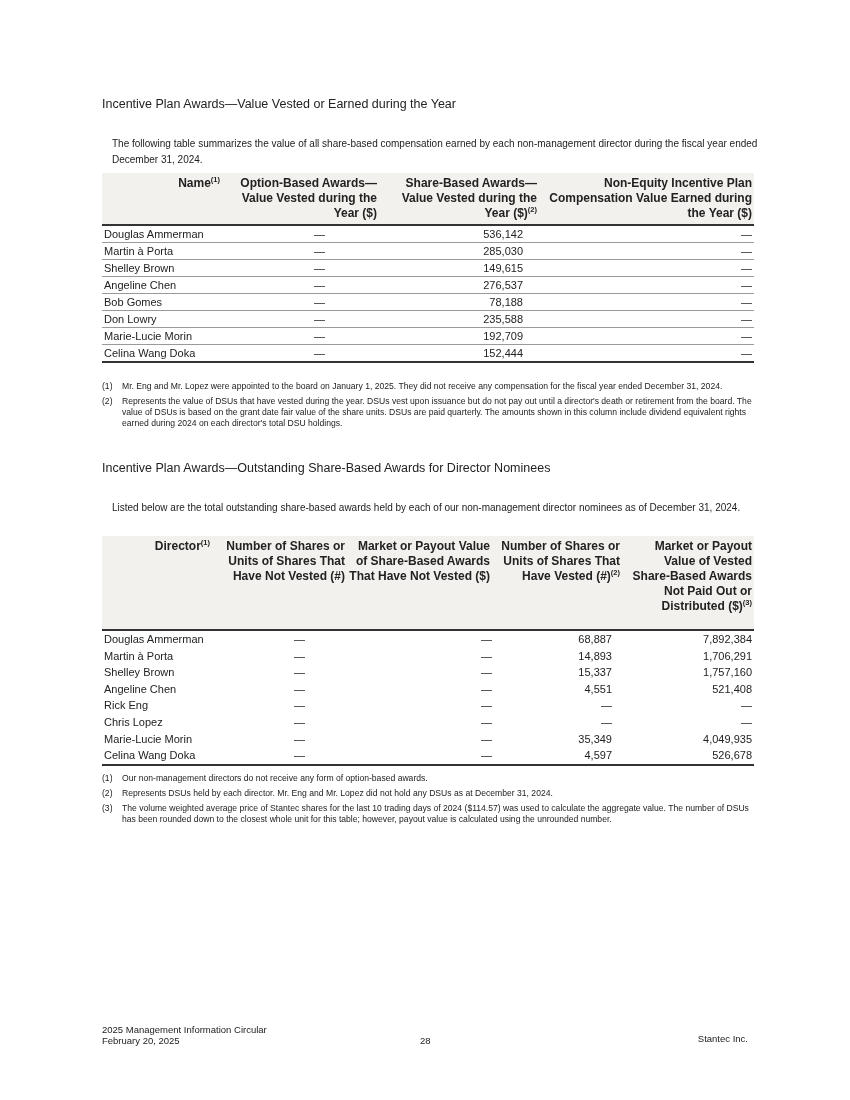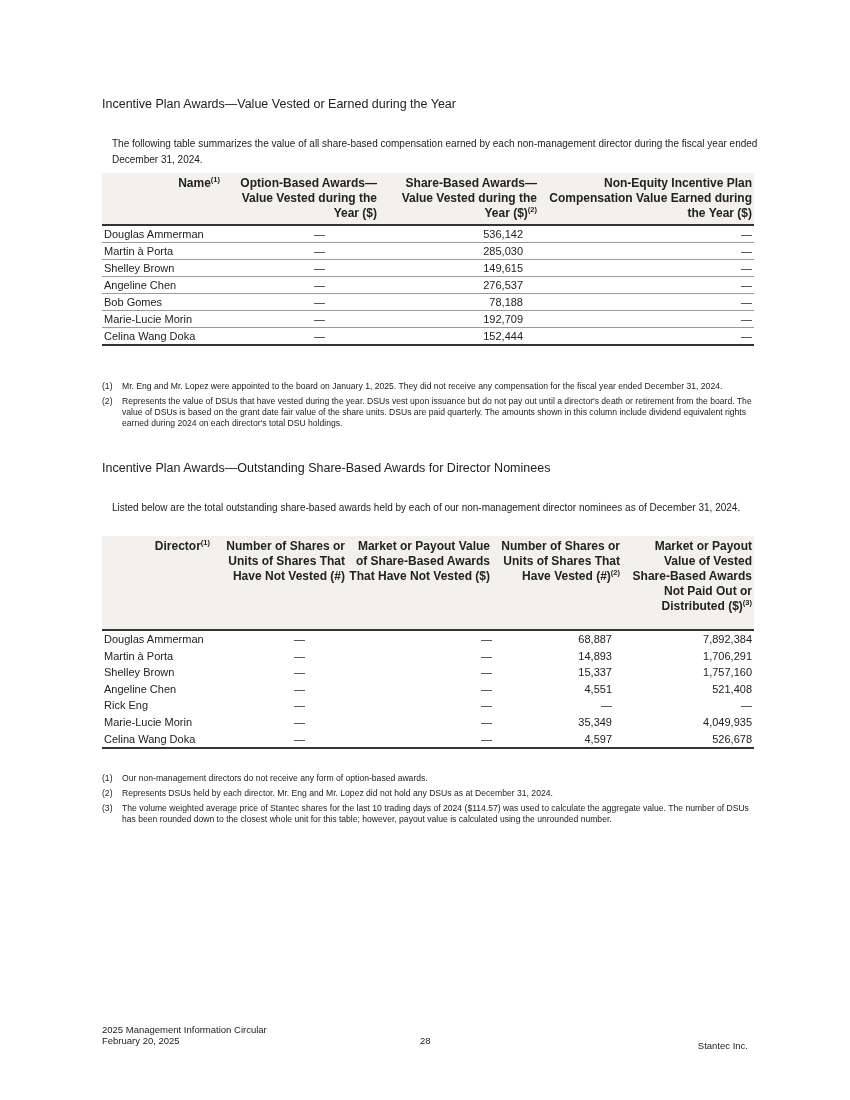--- a/index.html
+++ b/index.html
@@ -20,21 +20,21 @@
   #t1 tbody tr:last-child { border-bottom: 2px solid #333; }
   #t2 tbody td { height: 16.6px; line-height: 16.6px; }
   #t2 tbody tr:last-child { border-bottom: 2px solid #333; }
   .notes { position: absolute; left: 0; width: 652px; font-size: 8.6px; line-height: 11px; }
   .note { display: flex; margin-bottom: 4px; }
   .note .mark { width: 20px; flex: none; }
   .note .txt { flex: 1; }
   .footer { position: absolute; top: 1024px; left: 102px; width: 646px; font-size: 9.5px; line-height: 11px; }
   .footer .l { position: absolute; left: 0; top: 0; }
   .footer .c { position: absolute; left: 318px; top: 11px; }
-  .footer .r { position: absolute; right: 0; top: 16px; }
+  .footer .r { position: absolute; right: 0; top: 9px; }
 </style>
 </head>
 <body>
 
 <div class="page">
   <h2 style="top:97px">Incentive Plan Awards—Value Vested or Earned during the Year</h2>
   <p class="intro" style="top:126px">The following table summarizes the value of all share-based compensation earned by each non-management director during the fiscal year ended December 31, 2024.</p>
 
   <table id="t1" style="top:173px">
     <colgroup>
@@ -73,20 +73,26 @@
         <tr>
           <td class="">Angeline Chen</td>
           <td class="dash" style="padding-left: 40px;">—</td>
           <td class="num" style="padding-right: 16px;">276,537</td>
           <td class="dashr">—</td>
         </tr>
         <tr>
           <td class="">Bob Gomes</td>
           <td class="dash" style="padding-left: 40px;">—</td>
           <td class="num" style="padding-right: 16px;">78,188</td>
+          <td class="dashr">—</td>
+        </tr>
+        <tr>
+          <td class="">Don Lowry</td>
+          <td class="dash" style="padding-left: 40px;">—</td>
+          <td class="num" style="padding-right: 16px;">235,588</td>
           <td class="dashr">—</td>
         </tr>
         <tr>
           <td class="">Marie-Lucie Morin</td>
           <td class="dash" style="padding-left: 40px;">—</td>
           <td class="num" style="padding-right: 16px;">192,709</td>
           <td class="dashr">—</td>
         </tr>
         <tr>
           <td class="">Celina Wang Doka</td>
@@ -158,20 +164,27 @@
           <td class="num" style="padding-right: 2px;">521,408</td>
         </tr>
         <tr>
           <td class="">Rick Eng</td>
           <td class="dashr" style="padding-right: 42px;">—</td>
           <td class="dashr" style="padding-right: 0px;">—</td>
           <td class="num" style="padding-right: 10px;">—</td>
           <td class="num" style="padding-right: 2px;">—</td>
         </tr>
         <tr>
+          <td class="">Chris Lopez</td>
+          <td class="dashr" style="padding-right: 42px;">—</td>
+          <td class="dashr" style="padding-right: 0px;">—</td>
+          <td class="num" style="padding-right: 10px;">—</td>
+          <td class="num" style="padding-right: 2px;">—</td>
+        </tr>
+        <tr>
           <td class="">Marie-Lucie Morin</td>
           <td class="dashr" style="padding-right: 42px;">—</td>
           <td class="dashr" style="padding-right: 0px;">—</td>
           <td class="num" style="padding-right: 10px;">35,349</td>
           <td class="num" style="padding-right: 2px;">4,049,935</td>
         </tr>
         <tr>
           <td class="">Celina Wang Doka</td>
           <td class="dashr" style="padding-right: 42px;">—</td>
           <td class="dashr" style="padding-right: 0px;">—</td>

